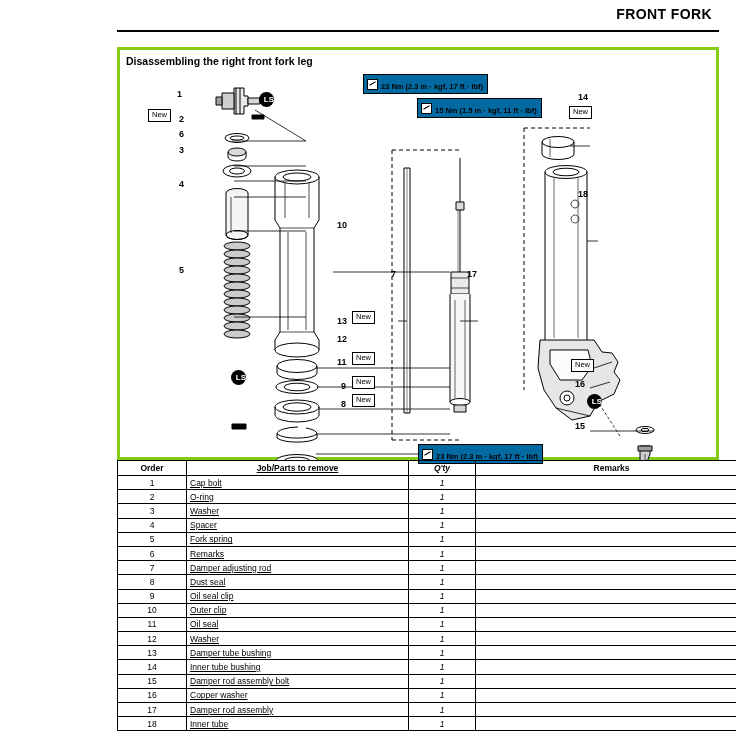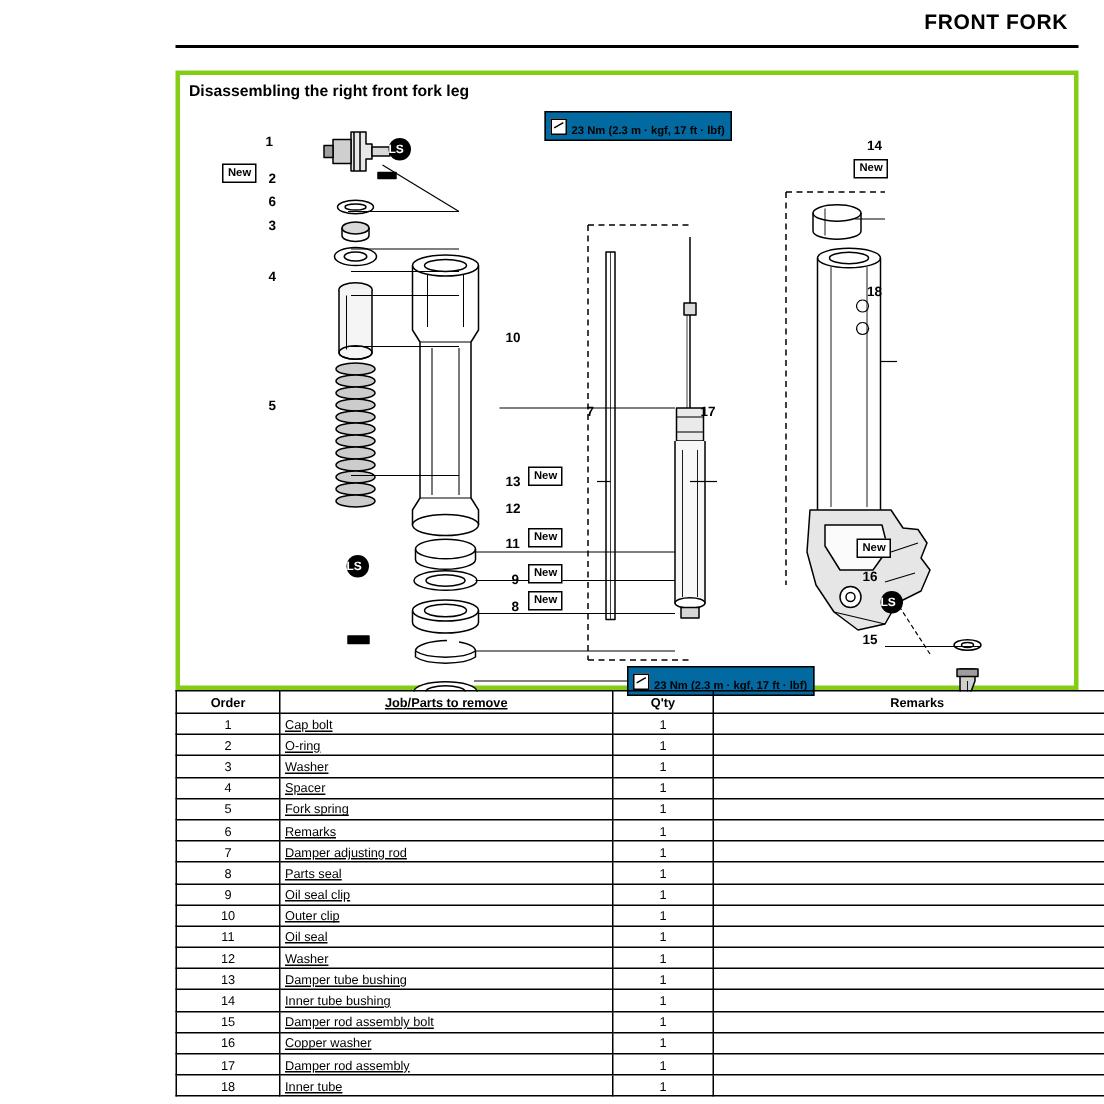--- a/index.html
+++ b/index.html
@@ -85,34 +85,34 @@
     line-height: 12px;
   }
   .parts-table th {
     font-weight: bold;
     text-align: center;
     height: 14px;
     font-size: 8.5px;
   }
   .col-order { width: 62px; text-align: center; }
   .col-job   { width: 215px; text-align: left; text-decoration: underline; }
-  .col-qty   { width: 60px; text-align: center; }
+  .col-qty   { width: 60px; text-align: center; font-style: italic; }
   .col-rem   { width: 265px; text-align: left; }
 
   
   .lbl {
     position: absolute;
     font-size: 9px;
     font-weight: bold;
     white-space: nowrap;
   }
   .newbox {
     position: absolute;
     font-size: 7.5px;
-    font-weight: bold;
+    font-weight: normal;
     border: 1px solid #000;
     background: #fff;
     padding: 0px 3px 1px 3px;
     line-height: 10px;
     white-space: nowrap;
     text-align: center;
   }
   .torquebox {
     position: absolute;
     border: 1px solid #000;
@@ -143,21 +143,21 @@
   }
   .lsbadge {
     position: absolute;
     width: 15px;
     height: 15px;
     border-radius: 50%;
     background: #000;
     color: #fff;
     font-size: 8px;
     font-weight: bold;
-    text-align: left;
+    text-align: right;
     line-height: 15px;
   }
 </style>
 </head>
 <body>
 
 <div class="page">
 
   <div class="header">
     <div class="header-title">FRONT FORK</div>
@@ -362,20 +362,23 @@
           <path d="M132,65 l12,0 l0,4 l-12,0 z"></path>
           <path d="M112,374 l14,0 l0,5 l-14,0 z"></path>
         </g>
 
       </g>
     </svg>
 
     <div class="torquebox" style="left:243px; top:24px;">
       <span class="tq-icon"></span><span>23 Nm (2.3 m · kgf, 17 ft · lbf)</span>
     </div>
+    <div class="torquebox" style="left:297px; top:48px;">
+      <span class="tq-icon"></span><span>15 Nm (1.5 m · kgf, 11 ft · lbf)</span>
+    </div>
     <div class="torquebox" style="left:298px; top:394px;">
       <span class="tq-icon"></span><span>23 Nm (2.3 m · kgf, 17 ft · lbf)</span>
     </div>
 
     <div class="lbl" style="left:57px;  top:39px;">1</div>
     <div class="lbl" style="left:59px;  top:64px;">2</div>
     <div class="lbl" style="left:59px;  top:79px;">6</div>
     <div class="lbl" style="left:59px;  top:95px;">3</div>
     <div class="lbl" style="left:59px;  top:129px;">4</div>
     <div class="lbl" style="left:59px;  top:215px;">5</div>
@@ -452,21 +455,21 @@
           <td class="col-rem"></td>
         </tr>
       <tr>
           <td class="col-order">7</td>
           <td class="col-job">Damper adjusting rod</td>
           <td class="col-qty">1</td>
           <td class="col-rem"></td>
         </tr>
       <tr>
           <td class="col-order">8</td>
-          <td class="col-job">Parts seal</td>
+          <td class="col-job">Dust seal</td>
           <td class="col-qty">1</td>
           <td class="col-rem"></td>
         </tr>
       <tr>
           <td class="col-order">9</td>
           <td class="col-job">Oil seal clip</td>
           <td class="col-qty">1</td>
           <td class="col-rem"></td>
         </tr>
       <tr>

